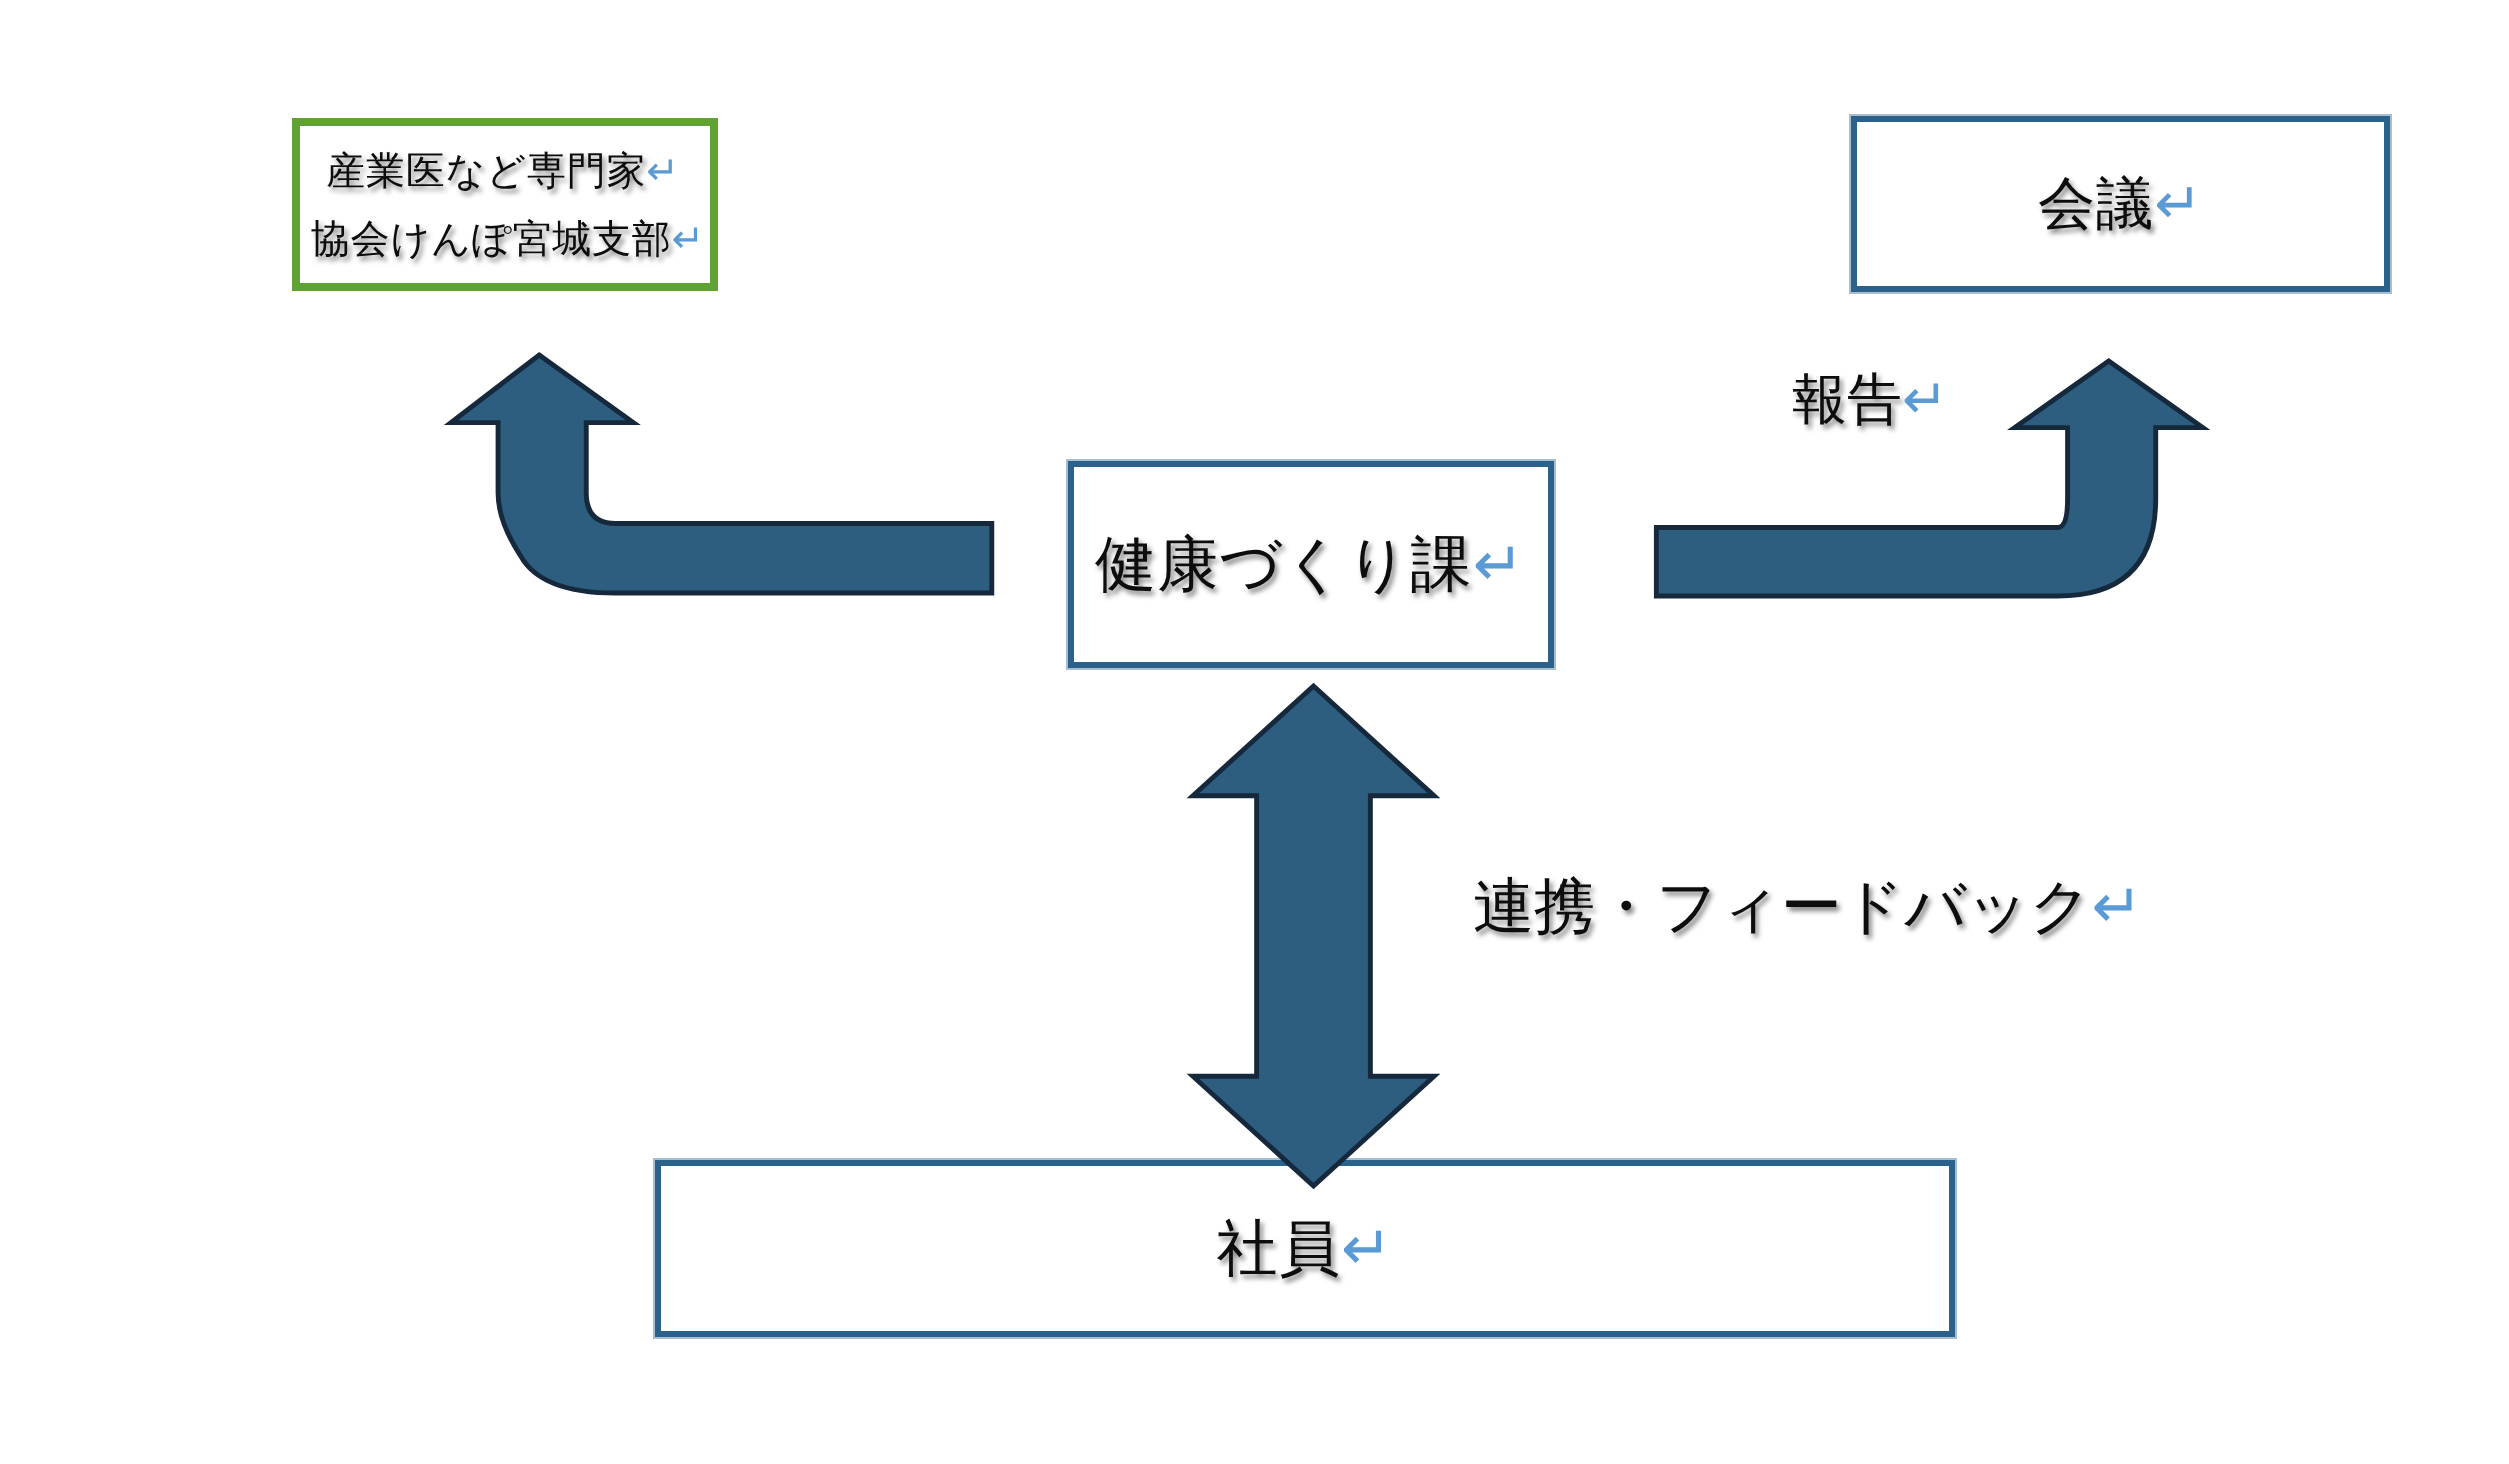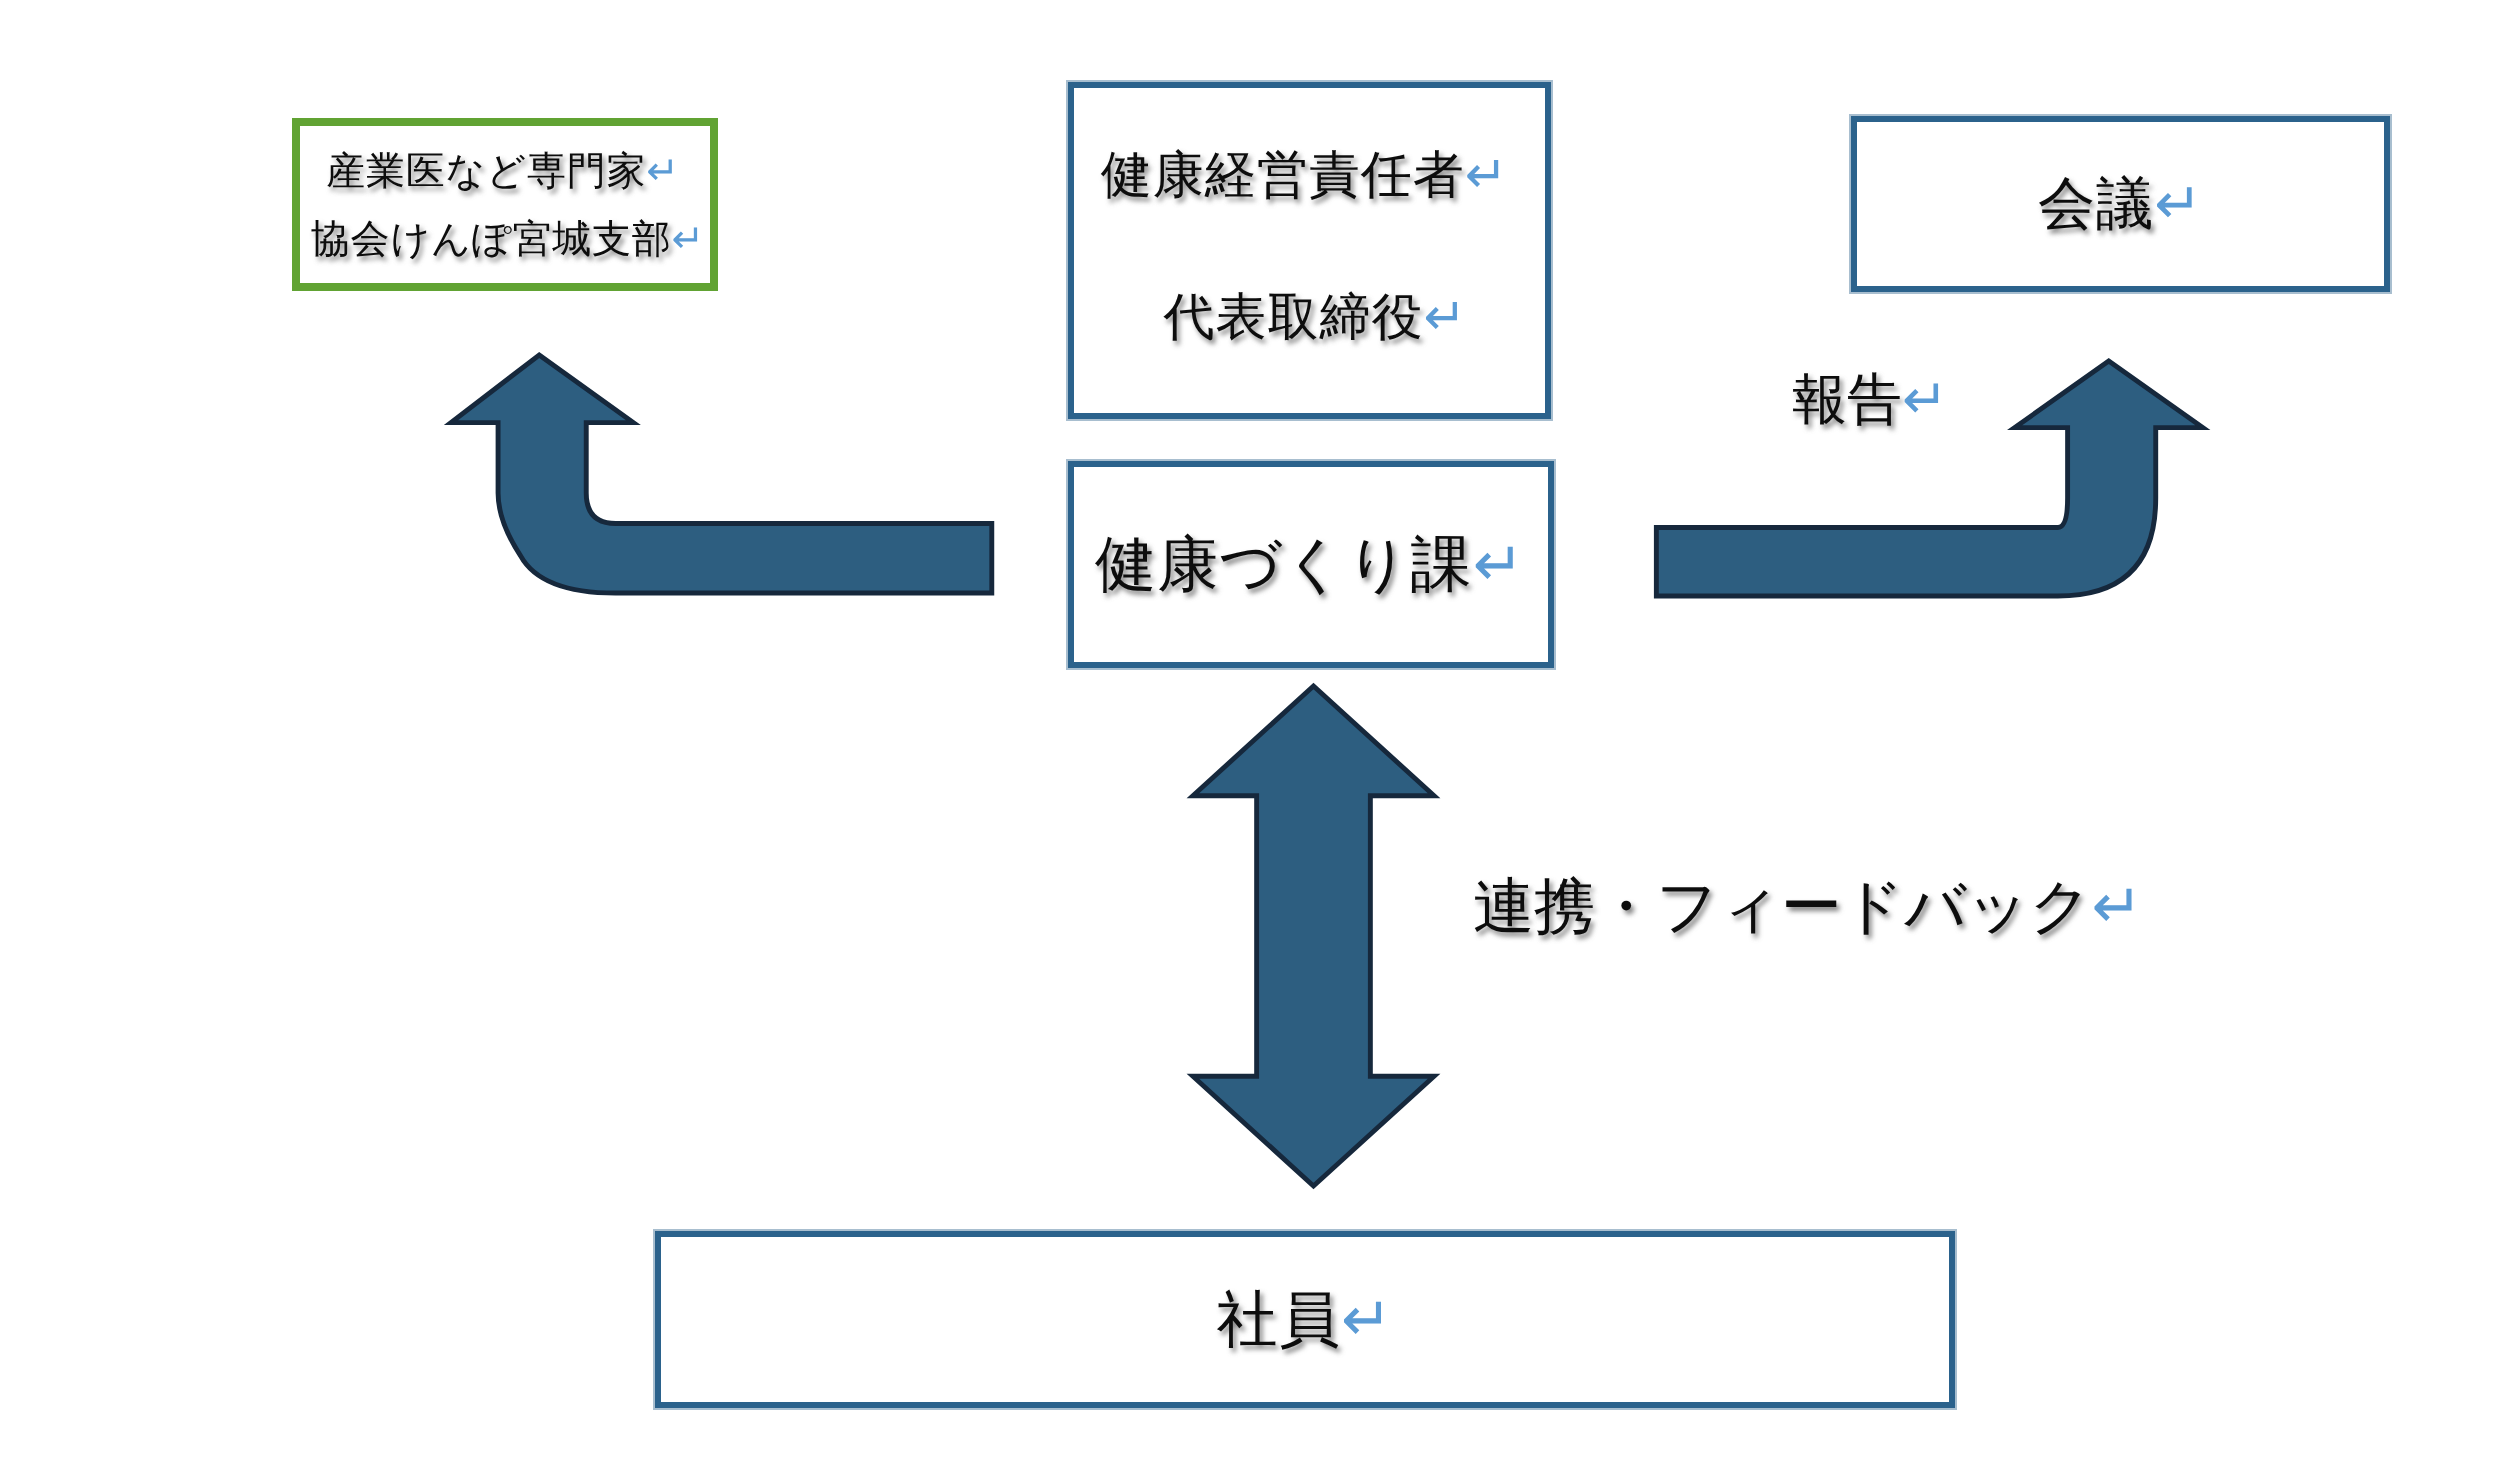--- a/index.html
+++ b/index.html
@@ -79,40 +79,32 @@
 
   <div class="box green" style="left:292px; top:118px; width:426px; height:173px;">
     <div class="txt" style="font-size:39px; line-height:1.35; margin:2px 0 0 -3.9px;">
       <span>産業医など専門家</span><span class="pilcrow">↵</span>
     </div>
     <div class="txt" style="font-size:39px; line-height:1.35; margin:15.7px 0 0 5.9px;">
       <span>協会けんぽ宮城支部</span><span class="pilcrow">↵</span>
     </div>
   </div>
 
-  <div class="box blue" style="left:1068px; top:82px; width:483px; height:337px; justify-content:flex-start;">
-    <div class="txt" style="font-size:51px; margin:53px 0 0 -9.8px;">
-      <span>健康経営責任者</span><span class="pilcrow">↵</span>
-    </div>
-    <div class="txt" style="font-size:51px; margin:73px 0 0 11.8px;">
-      <span>代表取締役</span><span class="pilcrow">↵</span>
-    </div>
-  </div>
 
   <div class="box blue" style="left: 1851px; top: 116px; width: 539px; height: 176px;">
   <div class="txt" style="font-size: 57px;"><span>会議</span><span class="pilcrow">↵</span></div>
     </div>
 
   <div class="box blue" style="left:1068px; top:461px; width:486px; height:207px;">
     <div class="txt" style="font-size:61px; margin-left:-2px;">
       <span>健康づくり課</span><span class="pilcrow">↵</span>
     </div>
   </div>
 
-  <div class="box blue" style="left:655px; top:1231px; width:1300px; height:177px;">
+  <div class="box blue" style="left:655px; top:1160px; width:1300px; height:177px;">
     <div class="txt" style="font-size:61px;">
       <span>社員</span><span class="pilcrow">↵</span>
     </div>
   </div>
 
   <div class="arrow" style="left:443px; top:355px; width:549px; height:240px;">
     <svg width="549" height="240" viewBox="0 0 560 245">
       <path class="arrowShape" d="M 98 0
                L 194 69
                L 146 69

